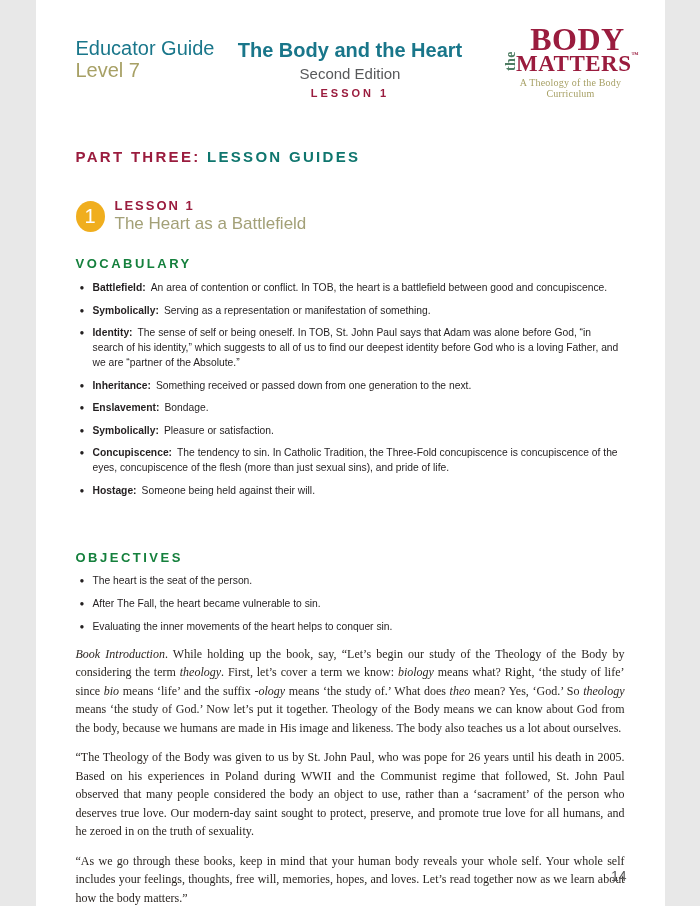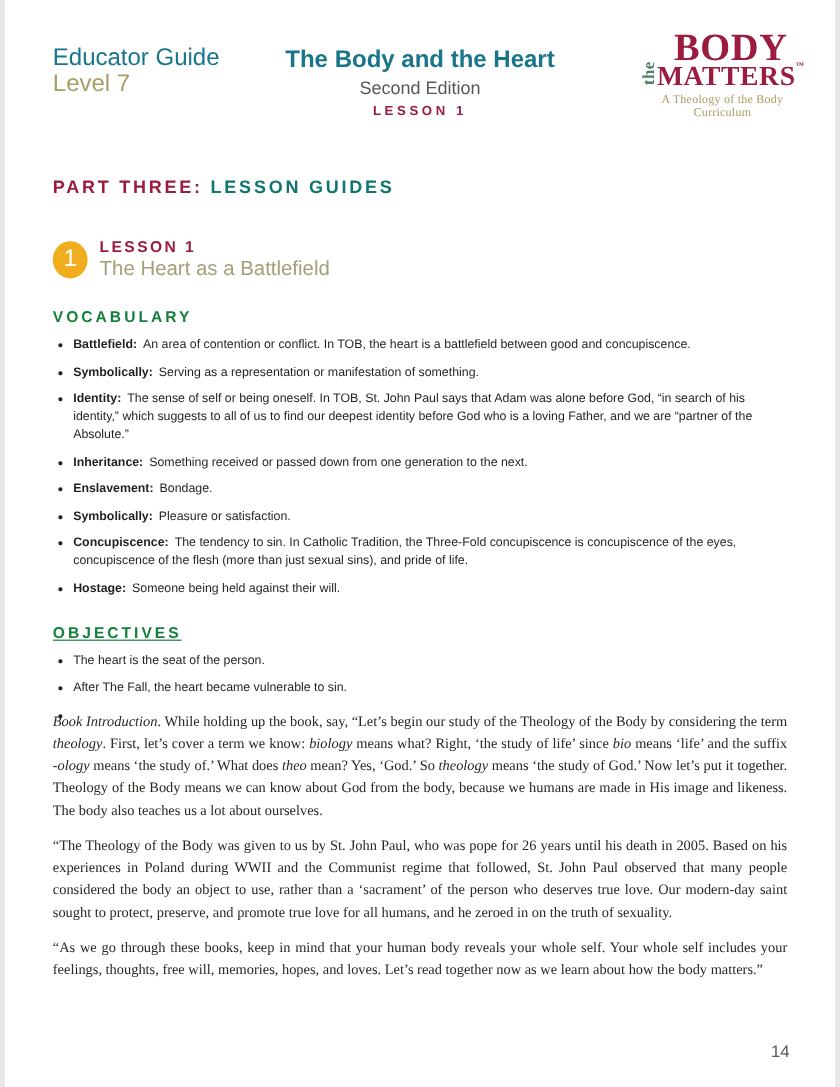--- a/index.html
+++ b/index.html
@@ -1,18 +1,18 @@
 <!DOCTYPE html>
 <html><head>
 <meta charset="utf-8">
 <style>
   * { margin:0; padding:0; box-sizing:border-box; }
   html,body { background:#e8e8e8; }
   .page {
-    position:relative; width:692px; height:906px; margin:0 auto;
+    position:relative; width:629px; height:906px; margin:0 auto;
     background:#ffffff; overflow:hidden;
     font-family:"Liberation Sans", sans-serif; color:#231f20;
   }
 
   
   .header-left { position:absolute; top:37px; left:40px; line-height:1.12; }
   .doc-type { color:#19768a; font-size:20px; font-weight:500; }
   .doc-level { color:#a7a065; font-size:20px; font-weight:500; }
 
   .header-center { position:absolute; top:39px; left:0; right:0; text-align:center; }
@@ -43,21 +43,21 @@
     width:29px; height:31px; border-radius:50%; background:#f0ae1e; flex:0 0 auto;
     display:flex; align-items:center; justify-content:center;
     color:#fff; font-size:20px; font-weight:300;
   }
   .lesson-banner-text { margin-left:10px; }
   .lesson-label { color:#9a1c3e; font-size:13px; font-weight:700; letter-spacing:2px; }
   .lesson-title { color:#a3a077; font-size:17px; margin-top:1px; }
 
   .section-heading { color:#15803d; font-size:13px; font-weight:700; letter-spacing:2.5px; }
   .vocab-heading { margin-top:22px; }
-  .objectives-heading { margin-top:22px;text-decoration:underline; }
+  .objectives-heading { margin-top:52px; }
   .preparation-heading { margin-top:36px; }
 
   ul.bullet-list { list-style:none; margin-top:9px; }
   ul.bullet-list li { position:relative; padding-left:17px; margin-bottom:7.5px;
                       font-size:10.3px; line-height:15px; }
   .bullet-glyph { position:absolute; left:4px; top:0; font-size:8px; line-height:15px; color:#231f20; }
   .vocab-term { font-weight:700; padding-right:5px; }
 
   ul.objectives-list { margin-top:8px; }
   ul.objectives-list li { margin-bottom:8px; }
@@ -167,20 +167,21 @@
           <span>The heart is the seat of the person.</span>
         </li>
 
         <li>
           <span class="bullet-glyph">●</span>
           <span>After The Fall, the heart became vulnerable to sin.</span>
         </li>
 
         <li>
           <span class="bullet-glyph">●</span>
+          <span>Evaluating the inner movements of the heart helps to conquer sin.</span>
         </li>
 
     </ul>
 
     <div class="prep-paragraphs">
 
         <p><i>Book Introduction</i><span>. While holding up the book, say, “Let’s begin our study of the Theology of the Body by considering the term </span><i>theology</i><span>. First, let’s cover a term we know: </span><i>biology</i><span> means what? Right, ‘the study of life’ since </span><i>bio</i><span> means ‘life’ and the suffix </span><i>-ology</i><span> means ‘the study of.’ What does </span><i>theo</i><span> mean? Yes, ‘God.’ So </span><i>theology</i><span> means ‘the study of God.’ Now let’s put it together. Theology of the Body means we can know about God from the body, because we humans are made in His image and likeness. The body also teaches us a lot about ourselves.</span></p>
 
         <p><span>“The Theology of the Body was given to us by St. John Paul, who was pope for 26 years until his death in 2005. Based on his experiences in Poland during WWII and the Communist regime that followed, St. John Paul observed that many people considered the body an object to use, rather than a ‘sacrament’ of the person who deserves true love. Our modern-day saint sought to protect, preserve, and promote true love for all humans, and he zeroed in on the truth of sexuality.</span></p>
 

